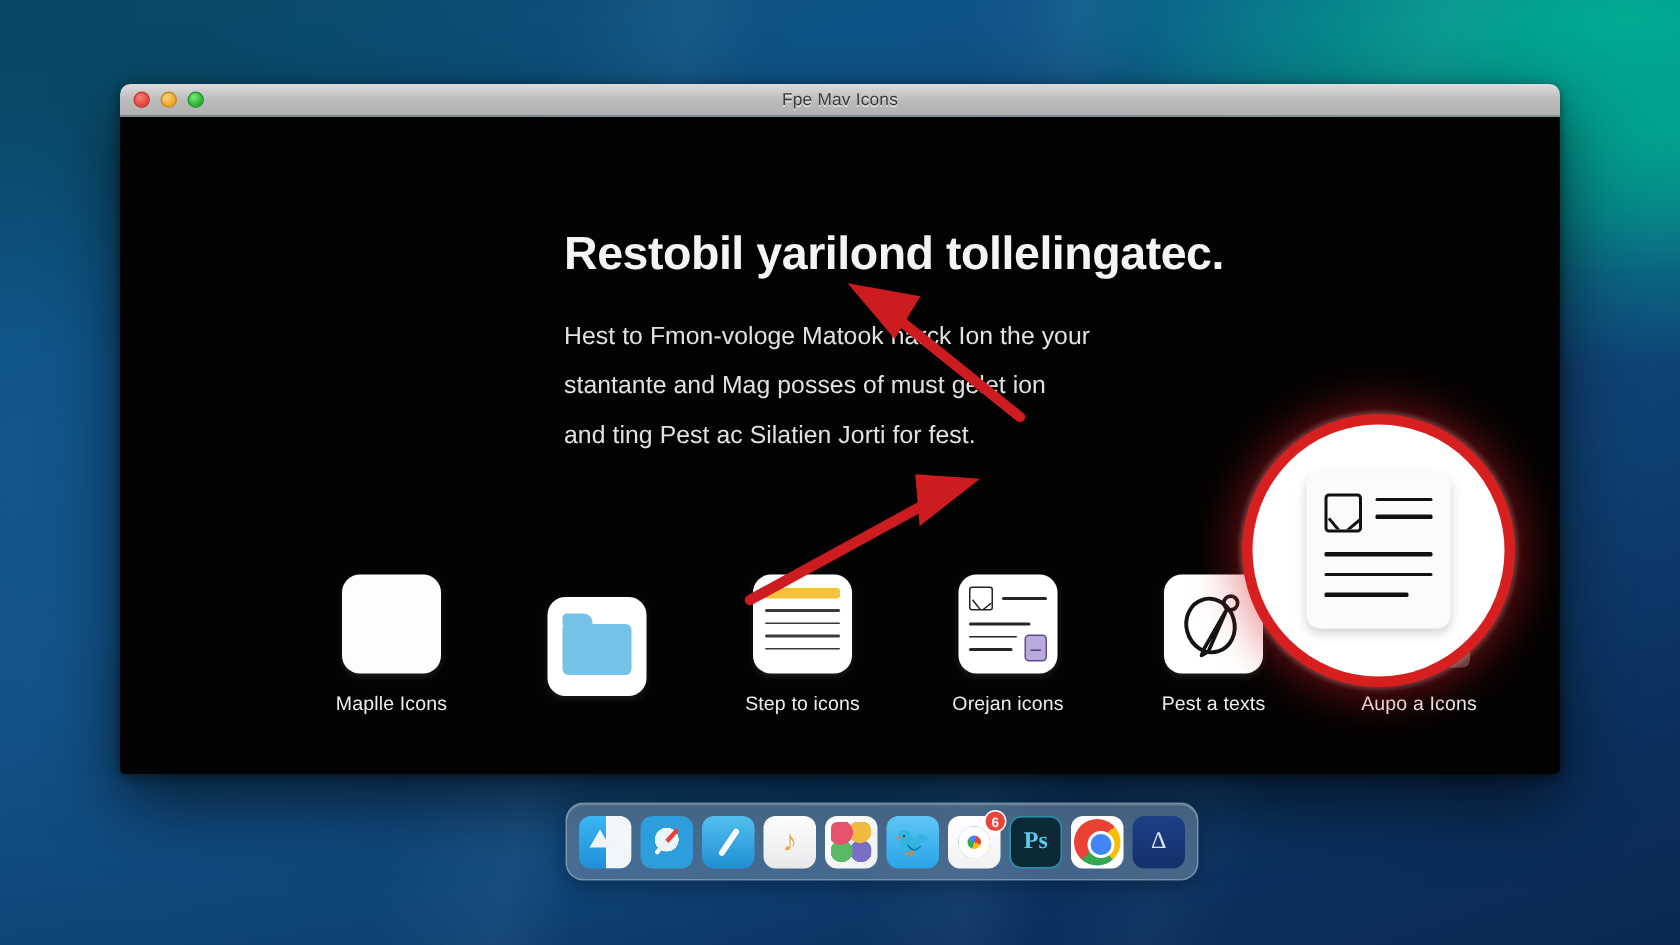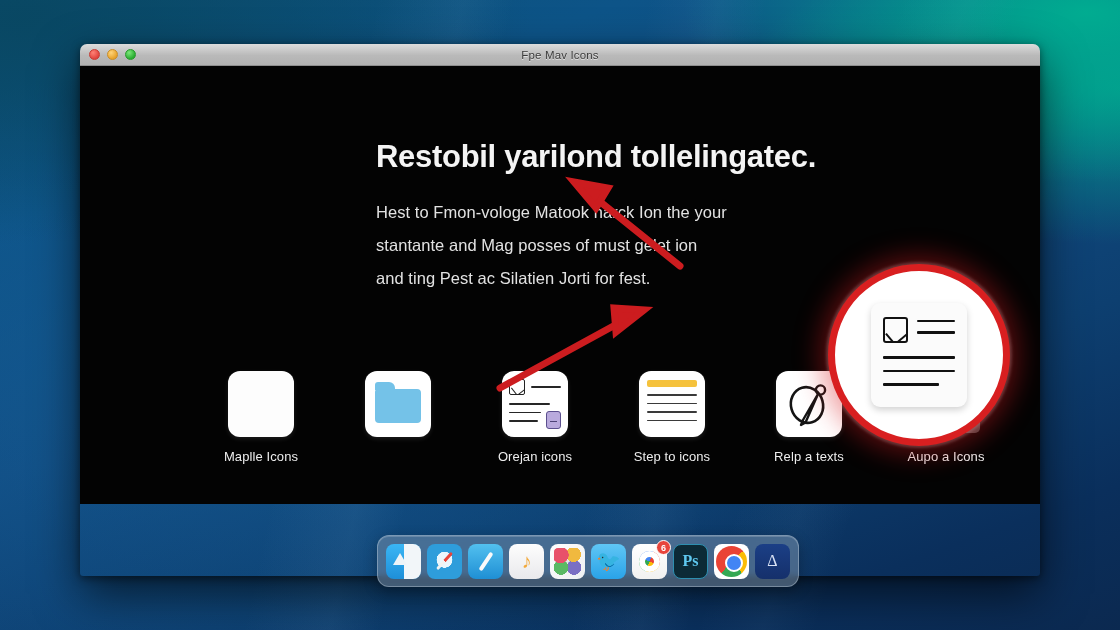--- a/index.html
+++ b/index.html
@@ -25,21 +25,21 @@
     content:"";
     position:absolute; inset:0;
     background:
       linear-gradient(102deg, transparent 30%, rgba(150,200,235,.07) 37%, transparent 41%),
       linear-gradient(97deg,  transparent 54%, rgba(160,205,240,.06) 60%, transparent 64%),
       linear-gradient(108deg, transparent 68%, rgba(140,195,230,.05) 73%, transparent 77%);
   }
 
   
   #window {
-    position:absolute; left:80px; top:44px; width:960px; height:532px;
+    position:absolute; left:80px; top:56px; width:960px; height:460px;
     border-radius:7px 7px 3px 3px;
     box-shadow:0 18px 46px rgba(0,0,0,.62), 0 2px 8px rgba(0,0,0,.5);
     overflow:hidden;
   }
   #titlebar {
     height:22px;
     background:linear-gradient(#dcdcdc,#b9b9b9 55%,#b2b2b2);
     border-bottom:1px solid #8e8e8e;
     position:relative;
     display:flex; align-items:center;
@@ -66,21 +66,21 @@
   }
   #body-copy {
     margin-top:22px; font-size:16.5px; color:#e2e2e2;
     line-height:33px; letter-spacing:.05px;
   }
   #body-copy div { white-space:nowrap; }
 
   
   #icon-row {
     position:absolute; left:130px; top:305px;
-    display:flex; gap:35px; align-items:flex-start;
+    display:flex; gap:35px; align-items:flex-end;
   }
   .icon-cell { width:102px; display:flex; flex-direction:column; align-items:center; }
   .icon-tile {
     width:66px; height:66px; border-radius:12px; position:relative;
     background:#fdfdfd; box-shadow:0 2px 5px rgba(255,255,255,.10);
   }
   .icon-label {
     margin-top:12px; font-size:13px; color:#ededed; text-align:center;
     letter-spacing:.1px; white-space:nowrap;
   }
@@ -296,54 +296,54 @@
       </div>
 
       <div class="icon-cell">
         <div class="icon-tile t-folder">
           <div class="folder"></div>
         </div>
         <div class="icon-label"></div>
       </div>
 
       <div class="icon-cell">
+        <div class="icon-tile t-note">
+          <div class="note-bar"></div>
+          <div class="note-line"></div>
+          <div class="note-line"></div>
+          <div class="note-line"></div>
+          <div class="note-line"></div>
+        </div>
+        <div class="icon-label">Step to icons</div>
+      </div>
+
+      <div class="icon-cell">
         <div class="icon-tile t-card">
           <div style="display:flex;gap:6px;align-items:center;">
             <div class="card-thumb"></div>
             <div class="card-line" style="flex:1;"></div>
           </div>
           <div class="card-line" style="margin-top:8px;width:78%;"></div>
           <div class="card-line" style="margin-top:7px;width:62%;"></div>
           <div class="card-line" style="margin-top:7px;width:55%;"></div>
           <div class="card-chip"></div>
         </div>
         <div class="icon-label">Orejan icons</div>
       </div>
 
       <div class="icon-cell">
-        <div class="icon-tile t-note">
-          <div class="note-bar"></div>
-          <div class="note-line"></div>
-          <div class="note-line"></div>
-          <div class="note-line"></div>
-          <div class="note-line"></div>
-        </div>
-        <div class="icon-label">Step to icons</div>
-      </div>
-
-      <div class="icon-cell">
         <div class="icon-tile t-pen">
           <svg width="54" height="54" viewBox="0 0 54 54">
             <ellipse cx="25" cy="28" rx="16" ry="18" fill="none" stroke="#141414" stroke-width="2.6" transform="rotate(-16 25 28)"></ellipse>
             <circle cx="38.5" cy="13" r="4.6" fill="none" stroke="#141414" stroke-width="2.4"></circle>
             <path d="M36 17 L21 43 L19 48 L23.5 45.5 Z" fill="none" stroke="#141414" stroke-width="2.4" stroke-linejoin="round"></path>
             <line x1="30" y1="29" x2="25.5" y2="37" stroke="#141414" stroke-width="2"></line>
           </svg>
         </div>
-        <div class="icon-label">Relp a texts</div>
+        <div class="icon-label">Pest a texts</div>
       </div>
 
       <div class="icon-cell">
         <div class="icon-tile t-bubble">
           <div class="bubble-shadow"></div>
           <div class="bubble"></div>
         </div>
         <div class="icon-label">Aupo a Icons</div>
       </div>
 

